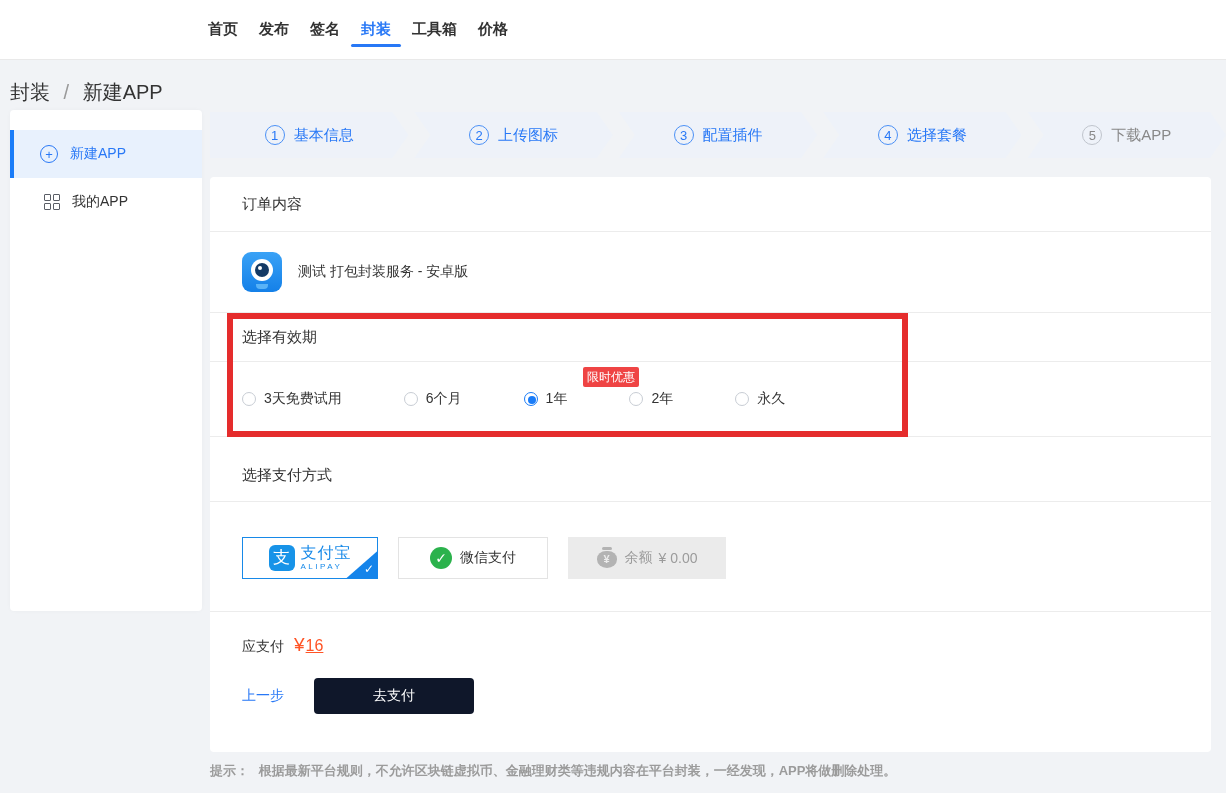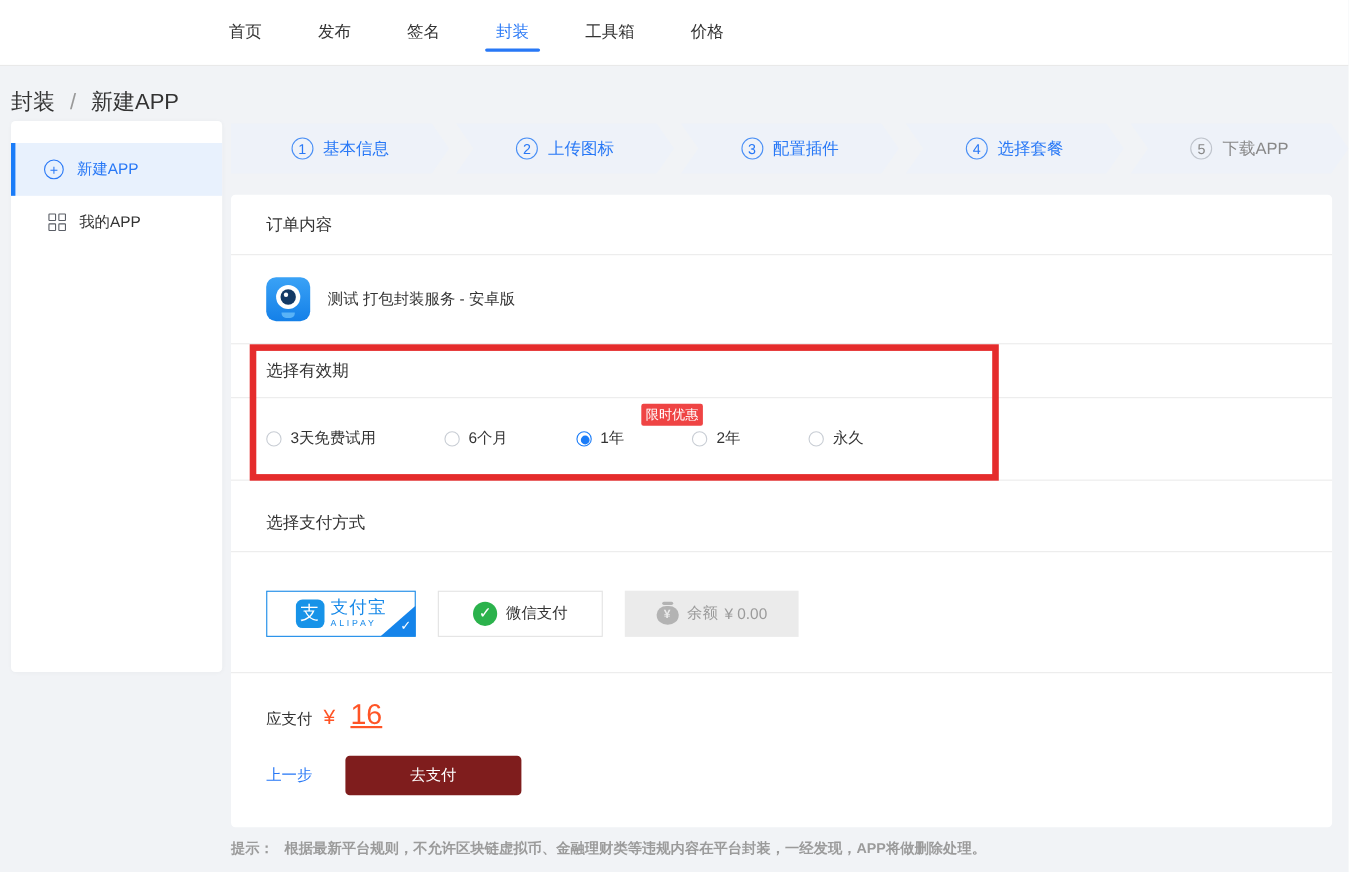--- a/index.html
+++ b/index.html
@@ -5,21 +5,21 @@
   * { margin:0; padding:0; box-sizing:border-box; }
   html,body { width:1226px; height:793px; }
   body {
     font-family:"Liberation Sans","DejaVu Sans",sans-serif;
     background:#f1f3f6; color:#333; position:relative; overflow:hidden;
     font-size:14px;
   }
   
   .topnav { position:absolute; left:0; top:0; width:1226px; height:60px;
     background:#fff; border-bottom:1px solid #e9e9e9; }
-  .nav-items { position:absolute; left:208px; top:0; height:100%; display:flex; gap:51px; }
+  .nav-items { position:absolute; left:208px; top:0; height:100%; display:flex; gap:21px;font-weight:bold; }
   .nav-item { height:100%; display:flex; align-items:center; font-size:15px; color:#333;
     cursor:pointer; position:relative; }
   .nav-item.active { color:#2878f6; }
   .nav-item.active::after { content:""; position:absolute; left:-10px; right:-10px;
     bottom:12px; height:3px; background:#2878f6; border-radius:2px; }
   
   .breadcrumb { position:absolute; left:10px; top:79px; font-size:20px; color:#333; }
   .breadcrumb .sep { color:#999; margin:0 8px; }
   
   .sidebar { position:absolute; left:10px; top:110px; width:192px; height:501px;
@@ -91,24 +91,24 @@
     position:relative; display:flex; align-items:center; justify-content:center;
     color:#ebebeb; font-size:11px; font-weight:bold; margin-top:3px; }
   .bag-ic::before { content:""; position:absolute; top:-4px; left:5px; width:10px; height:3px;
     background:#b3b3b3; border-radius:2px; }
   .bal-name, .bal-amt { font-size:14px; color:#9b9b9b; }
   .bal-amt { margin-left:-2px; }
   .s-checkout { height:140px; border-bottom:none; display:block; padding-top:22px; }
   .payable-row { display:flex; align-items:baseline; }
   .payable-label { font-size:14px; color:#333; }
   .payable-cur { font-size:19px; color:#ff5426; margin-left:10px; }
-  .payable-amt { font-size:26px; color:#ff5426; margin-left:14px;text-decoration:underline; }
+  .payable-amt { font-size:16px; color:#ff5426; margin-left:1px;text-decoration:underline; }
   .btn-row { margin-top:22px; display:flex; align-items:center; }
   .prev-link { color:#2878f6; font-size:14px; cursor:pointer; }
-  .pay-btn { margin-left:30px; width:160px; height:36px; background:#7f1d1d; color:#fff;
+  .pay-btn { margin-left:30px; width:160px; height:36px; background:#0f172a; color:#fff;
     font-size:14px; border:none; border-radius:4px; cursor:pointer; }
   
   .red-box { position:absolute; left:227px; top:313px; width:681px; height:124px;
     border:6px solid #e52c2c; z-index:5; pointer-events:none; }
   .promo-badge { position:absolute; left:583px; top:367px; z-index:6; background:#ef4444;
     color:#fff; font-size:12px; line-height:20px; padding:0 4px; border-radius:2px; }
   
   .tip { position:absolute; left:210px; top:762px; font-size:13px; color:#9b9b9b;font-weight:bold; }
   .tip .tip-label { margin-right:6px; }
 </style>

